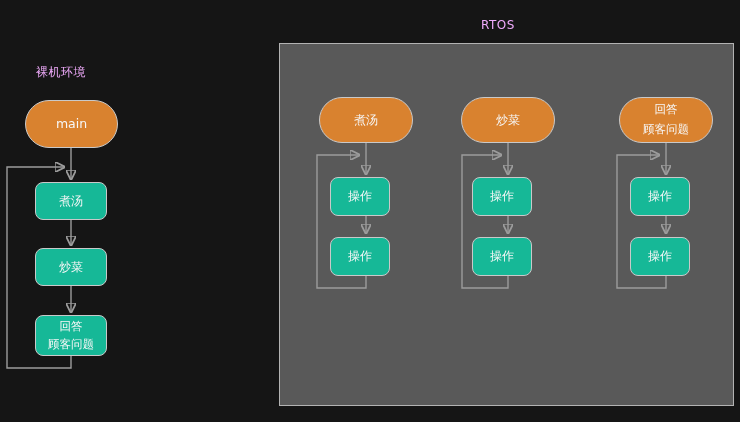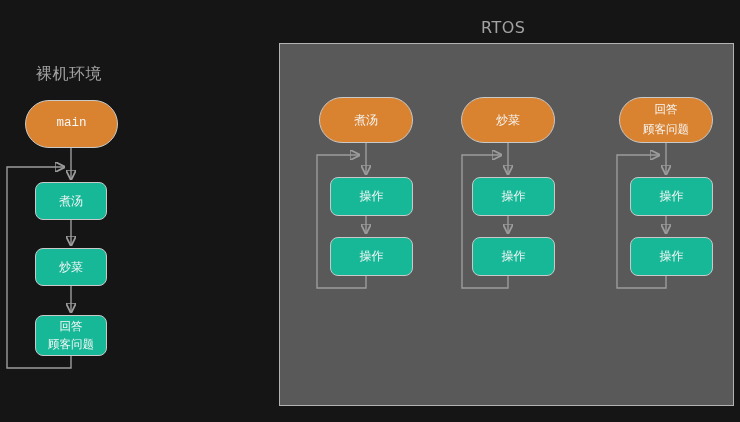--- a/index.html
+++ b/index.html
@@ -4,21 +4,21 @@
 <style>
   html, body { margin:0; padding:0; }
   body {
     width:740px; height:422px;
     background:#151515;
     font-family:"DejaVu Sans", "Liberation Sans", sans-serif;
   }
   .canvas { position:relative; width:740px; height:422px; background:#151515; overflow:hidden; }
 
   .floating-label {
-    position:absolute; color:#a3a3a3; font-size:16px; letter-spacing:0.5px;
+    position:absolute; color:#f0abfc; font-size:12px; letter-spacing:0.5px;
     white-space:nowrap;
   }
   .bare-title { left:36px; top:64px; }
   .rtos-title { left:481px; top:18px; }
 
   .panel {
     position:absolute; left:279px; top:43px; width:455px; height:363px;
     background:#595959; border:1.5px solid #b3b3b3; box-sizing:border-box;
     z-index:1;
   }
@@ -34,29 +34,29 @@
   .pill {
     background:#d9822f; border:1px solid #c9c9c9; border-radius:24px;
     font-size:12px; line-height:1.7;
   }
   .tbox {
     background:#16b897; border:1px solid #c9c9c9; border-radius:8px;
     font-size:12px; line-height:1.55;
   }
 
   
-  .main-pill  { left:25px; top:100px; width:93px; height:48px; font-size:12.5px;font-family:Liberation Mono, monospace; }
+  .main-pill  { left:25px; top:100px; width:93px; height:48px; font-size:12.5px; }
   .bm-step1   { left:35px; top:182px; width:72px; height:38px; }
   .bm-step2   { left:35px; top:248px; width:72px; height:38px; }
   .bm-step3   { left:35px; top:315px; width:72px; height:41px; font-size:11.5px; }
 
   
   .t-pill { width:94px; height:46px; top:97px; }
   .t1-pill { left:319px; } .t2-pill { left:461px; } .t3-pill { left:619px; font-size:11.5px; }
-  .op { width:83px; height:39px; }
+  .op { width:60px; height:39px; }
   .op-a { top:177px; } .op-b { top:237px; }
   .c1 { left:330px; } .c2 { left:472px; } .c3 { left:630px; }
 </style>
 </head>
 <body>
 
 <div class="canvas">
 
   <div class="panel"></div>
 

